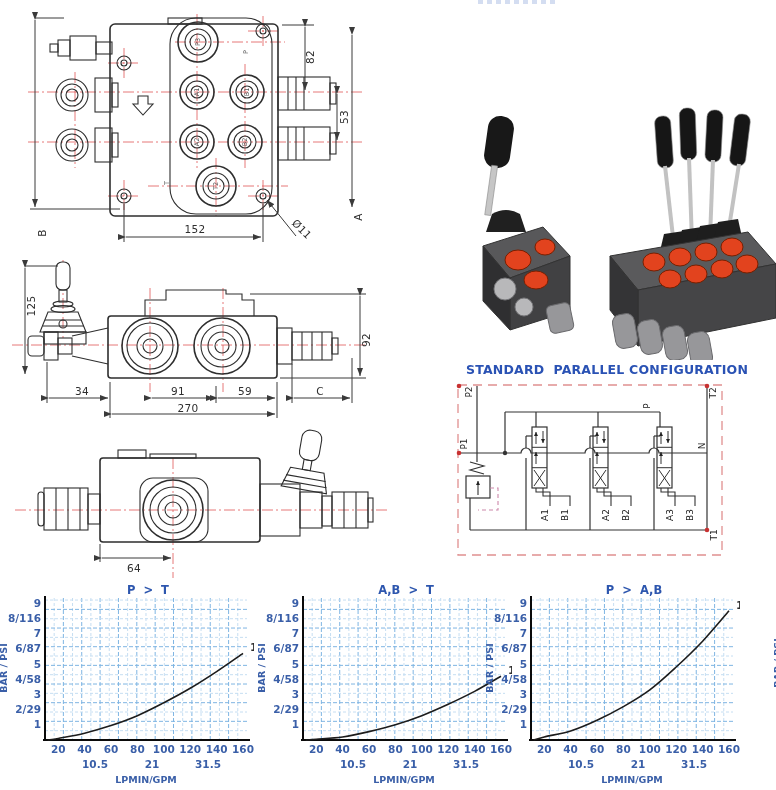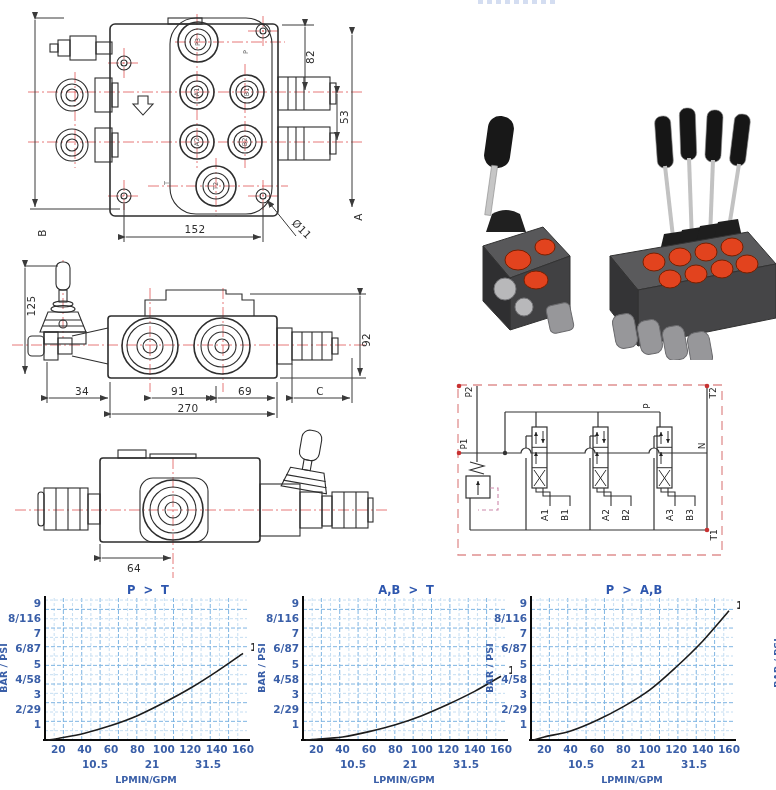--- a/index.html
+++ b/index.html
@@ -238,21 +238,21 @@
         <line class="dm" x1="292" y1="106" x2="292" y2="145"></line>
         <line class="dm" x1="352" y1="100" x2="352" y2="145"></line>
         <line class="dm" x1="360" y1="38" x2="360" y2="118" marker-start="url(#arS)" marker-end="url(#arS)"></line>
         <line class="dm" x1="250" y1="36" x2="366" y2="36"></line>
         <line class="dm" x1="280" y1="120" x2="366" y2="120"></line>
       </g>
     </svg>
     <span class="dim r90" style="left:31px;top:48px;">125</span>
     <span class="dim" style="left:82px;top:133px;">34</span>
     <span class="dim" style="left:178px;top:133px;">91</span>
-    <span class="dim" style="left:245px;top:133px;">69</span>
+    <span class="dim" style="left:245px;top:133px;">59</span>
     <span class="dim" style="left:188px;top:150px;">270</span>
     <span class="dim" style="left:320px;top:133px;">C</span>
     <span class="dim r90" style="left:366px;top:82px;">92</span>
   </section>
 
   <section id="end-view" style="left:0;top:428px;width:400px;height:160px;">
     <svg width="400" height="160" viewBox="0 0 400 160">
       <defs>
         <marker id="arE" markerWidth="9" markerHeight="8" refX="8" refY="3" orient="auto">
           <path d="M0,0L8,3L0,6z" fill="#3a3a3a"></path>
@@ -361,20 +361,21 @@
         <g fill="#97979a" stroke="#6a6a6d">
           <rect x="166" y="218" width="22" height="34" rx="8" transform="rotate(-10 177 235)"></rect>
           <rect x="191" y="224" width="22" height="34" rx="8" transform="rotate(-10 202 241)"></rect>
           <rect x="216" y="230" width="22" height="34" rx="8" transform="rotate(-10 227 247)"></rect>
           <rect x="241" y="236" width="22" height="34" rx="8" transform="rotate(-10 252 253)"></rect>
         </g>
       </g>
     </svg>
   </section>
 
+  <h2 class="heading" id="h-parallel" style="left:466px;top:362px;">STANDARD  PARALLEL CONFIGURATION</h2>
 
   <section id="schematic" style="left:450px;top:378px;width:326px;height:190px;">
     <svg width="326" height="190" viewBox="0 0 326 190">
       <defs>
         <marker id="arH" markerWidth="6" markerHeight="6" refX="4" refY="2" orient="auto">
           <path d="M0,0L4,2L0,4z" fill="#222"></path>
         </marker>
       </defs>
       <rect x="8" y="7" width="264" height="170" fill="none" stroke="#e09090" stroke-width="1.3" stroke-dasharray="9 6"></rect>
       <g stroke="#333" stroke-width="1.2" fill="none">

